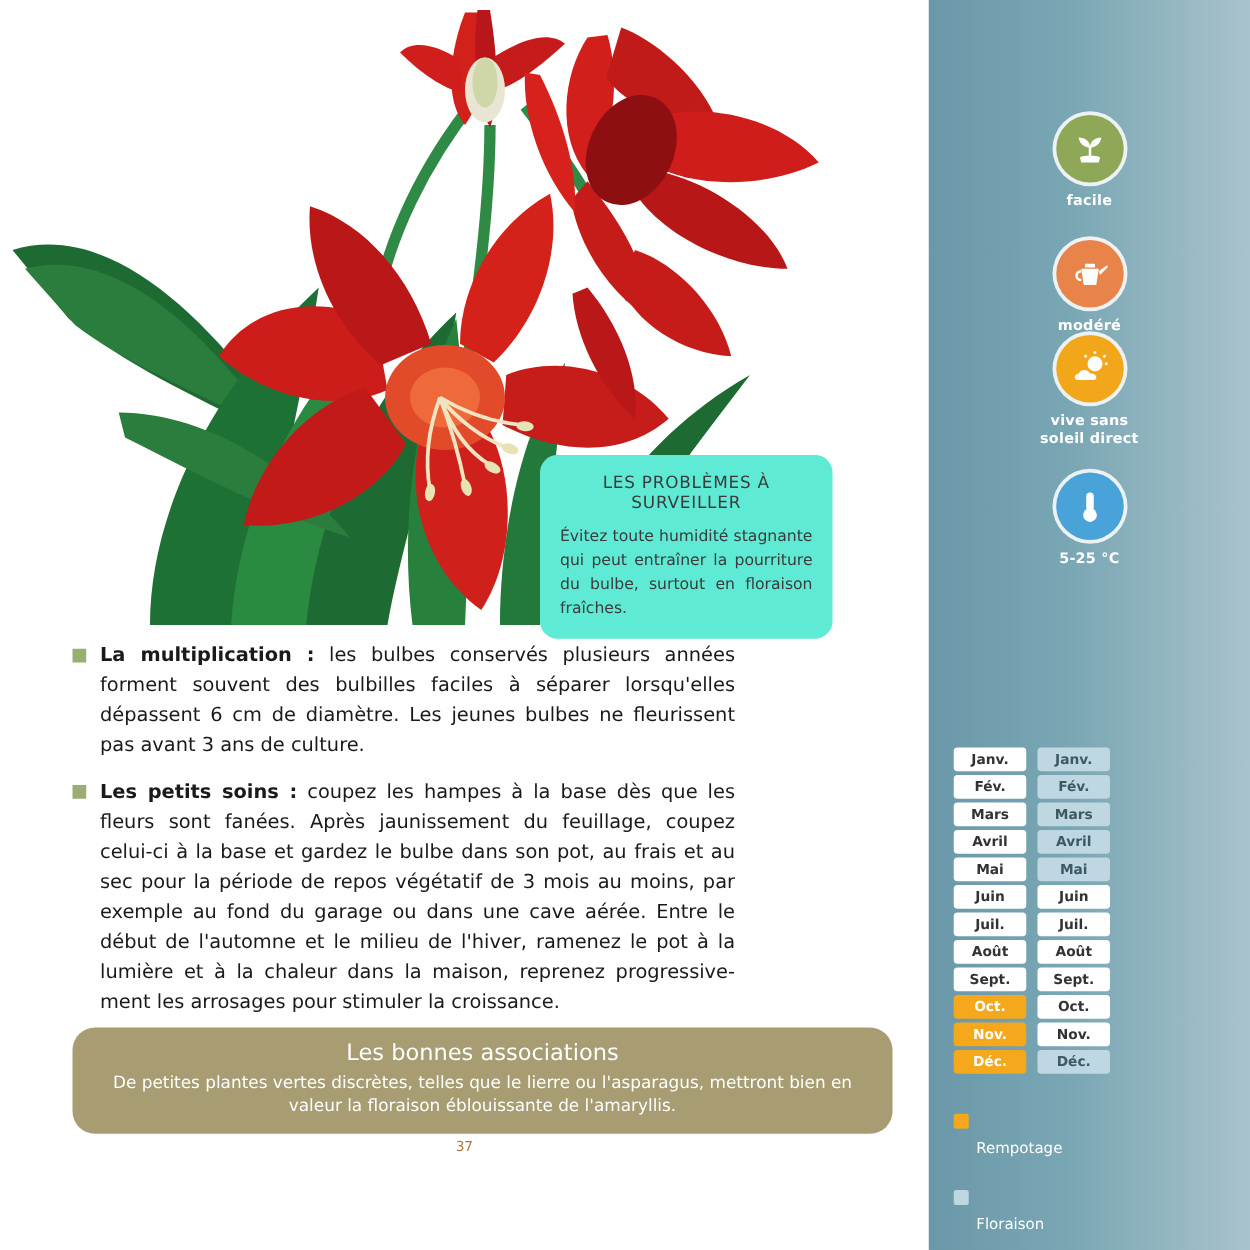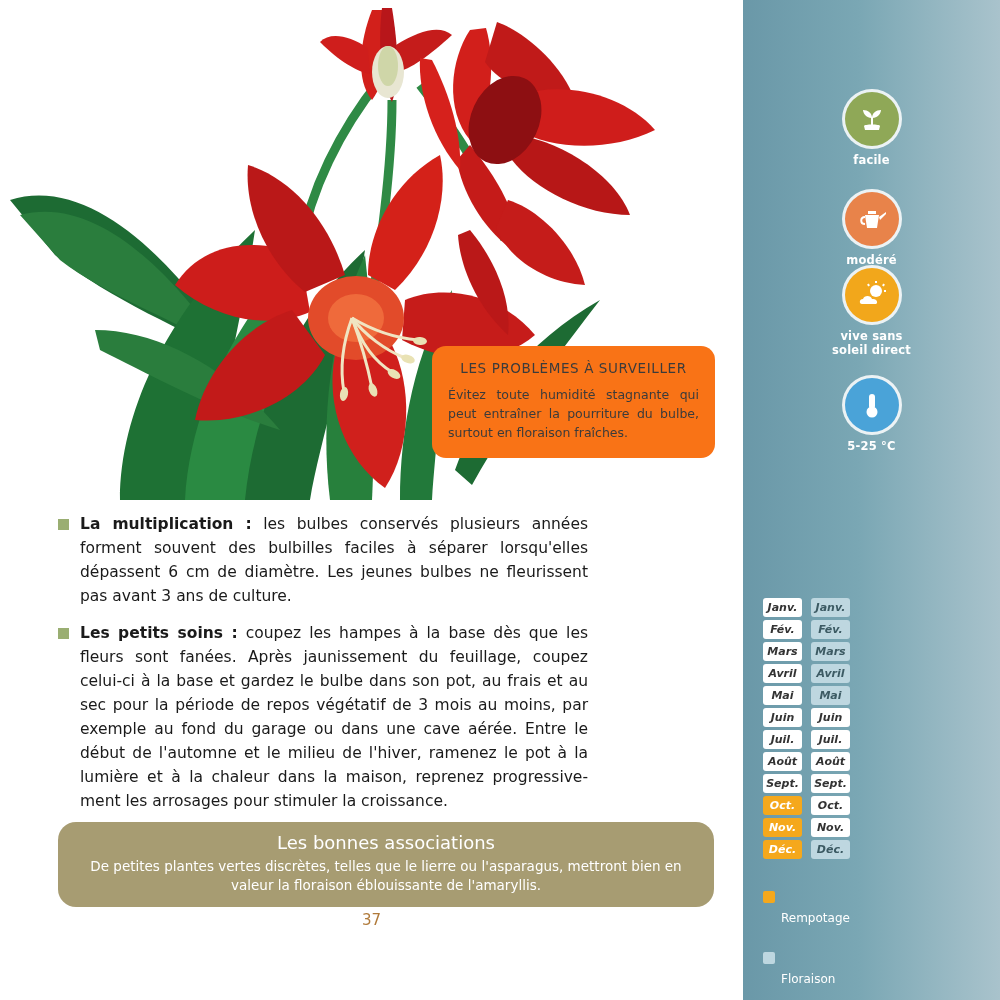--- a/index.html
+++ b/index.html
@@ -65,31 +65,30 @@
   .months-grid {
     display: flex;
     gap: 9px;
   }
   .months-col {
     display: flex;
     flex-direction: column;
     gap: 3px;
   }
   .month-cell {
-    width: 39px;
+    width: 58px;
     height: 19px;
     line-height: 19px;
     text-align: center;
     font-size: 11px;
     font-weight: bold;
     color: #333333;
     background: #ffffff;
     border-radius: 3px;
     font-family: "DejaVu Sans", sans-serif;
-    font-style: italic;
   }
   .month-cell.rempotage { background: #f5a81c; color: #ffffff; }
   .month-cell.floraison { background: #bed7e0; color: #3c5a63; }
 
   .legend {
     margin-top: 10px;
   }
   .legend-row {
     display: flex;
     align-items: center;
@@ -118,23 +117,23 @@
     width: 743px;
     height: 500px;
     background: #ffffff;
     overflow: hidden;
   }
 
   
   .callout {
     position: absolute;
     left: 432px;
-    top: 346px;
-    width: 283px;
-    background: #f97316;
+    top: 364px;
+    width: 234px;
+    background: #5eead4;
     border-radius: 14px;
     padding: 14px 16px 16px 16px;
     box-sizing: border-box;
   }
   .callout-title {
     text-align: center;
     font-size: 13.5px;
     letter-spacing: 0.6px;
     color: #3b3b3b;
     font-family: "DejaVu Sans", sans-serif;
@@ -201,21 +200,21 @@
     font-family: "DejaVu Sans", sans-serif;
   }
 
   .page-number {
     position: absolute;
     left: 0;
     top: 911px;
     width: 743px;
     text-align: center;
     color: #b07a3a;
-    font-size: 15px;
+    font-size: 11px;
     font-family: "DejaVu Sans", sans-serif;
   }
 </style>
 </head>
 <body>
 
 <div class="page">
 
   <div class="photo">
     <svg width="743" height="500" viewBox="0 0 743 500">

